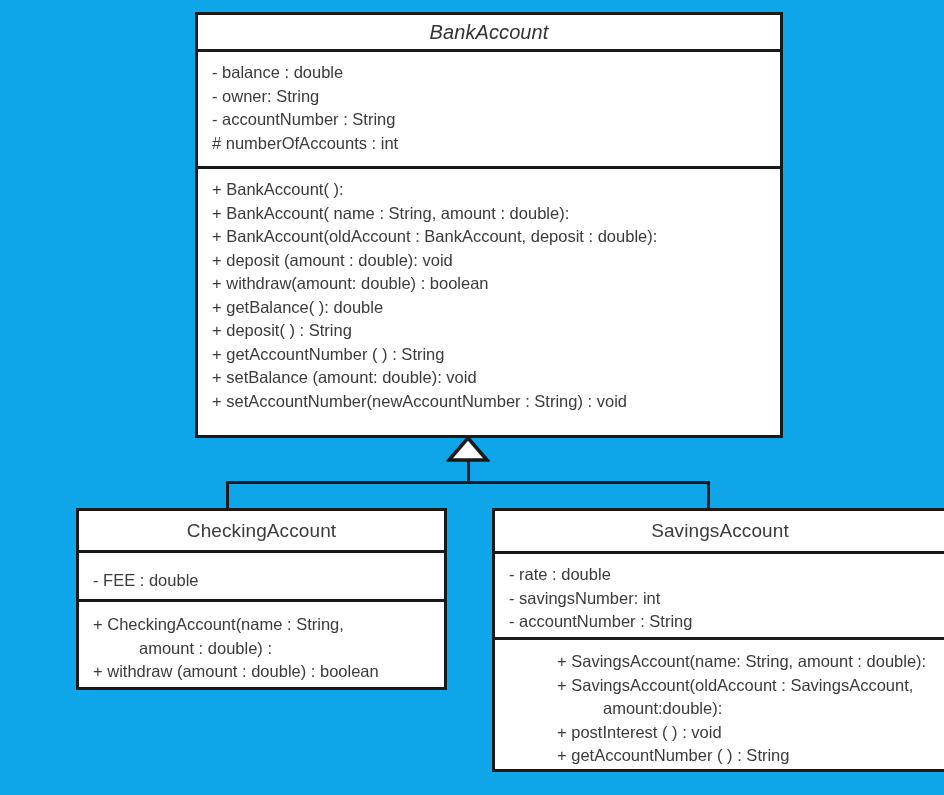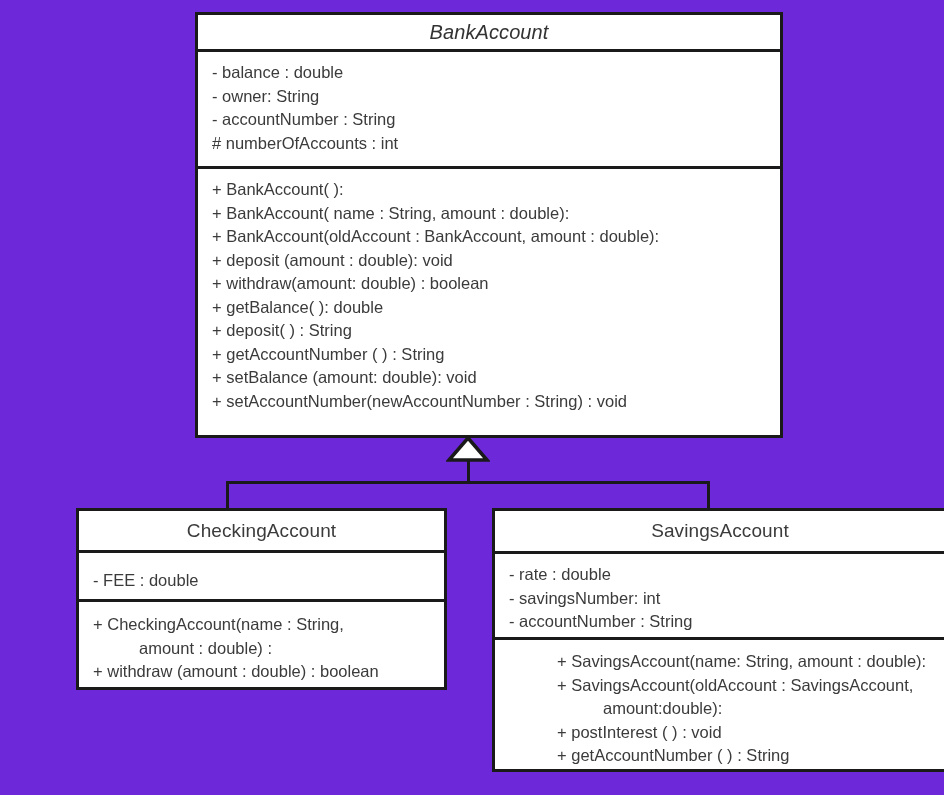--- a/index.html
+++ b/index.html
@@ -7,21 +7,21 @@
     padding: 0;
     background: #ffffff;
   }
   body {
     font-family: "Liberation Sans", sans-serif;
   }
   #canvas {
     position: relative;
     width: 944px;
     height: 795px;
-    background: #6d28d9;
+    background: #0ea5e9;
     overflow: hidden;
   }
 
   
   .uml-class {
     position: absolute;
     box-sizing: border-box;
     background: #ffffff;
     border: 3px solid #1a1a1a;
     z-index: 2;
@@ -85,21 +85,21 @@
     <div class="uml-compartment attributes" style="height:117px;">
       <div class="uml-member">- balance : double</div>
       <div class="uml-member">- owner: String</div>
       <div class="uml-member">- accountNumber : String</div>
       <div class="uml-member"># numberOfAccounts : int</div>
     </div>
 
     <div class="uml-compartment methods">
       <div class="uml-member">+ BankAccount( ):</div>
       <div class="uml-member">+ BankAccount( name : String, amount : double):</div>
-      <div class="uml-member">+ BankAccount(oldAccount : BankAccount, amount :  double):</div>
+      <div class="uml-member">+ BankAccount(oldAccount : BankAccount, deposit :  double):</div>
       <div class="uml-member">+ deposit (amount : double): void</div>
       <div class="uml-member">+ withdraw(amount: double) : boolean</div>
       <div class="uml-member">+ getBalance( ): double</div>
       <div class="uml-member">+ deposit( ) : String</div>
       <div class="uml-member">+ getAccountNumber ( ) : String</div>
       <div class="uml-member">+ setBalance (amount: double): void</div>
       <div class="uml-member">+ setAccountNumber(newAccountNumber : String) : void</div>
     </div>
   </div>
 

